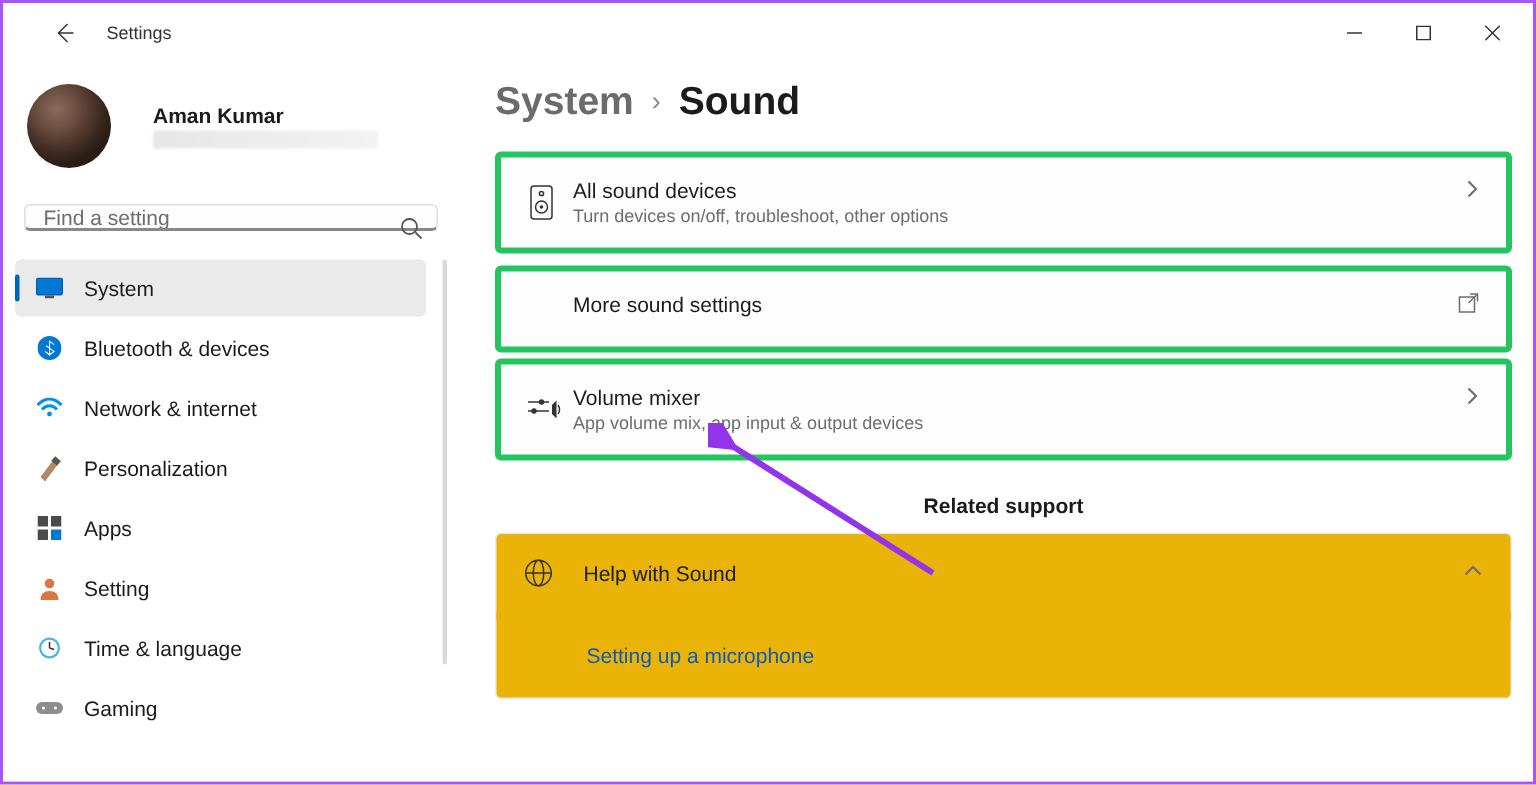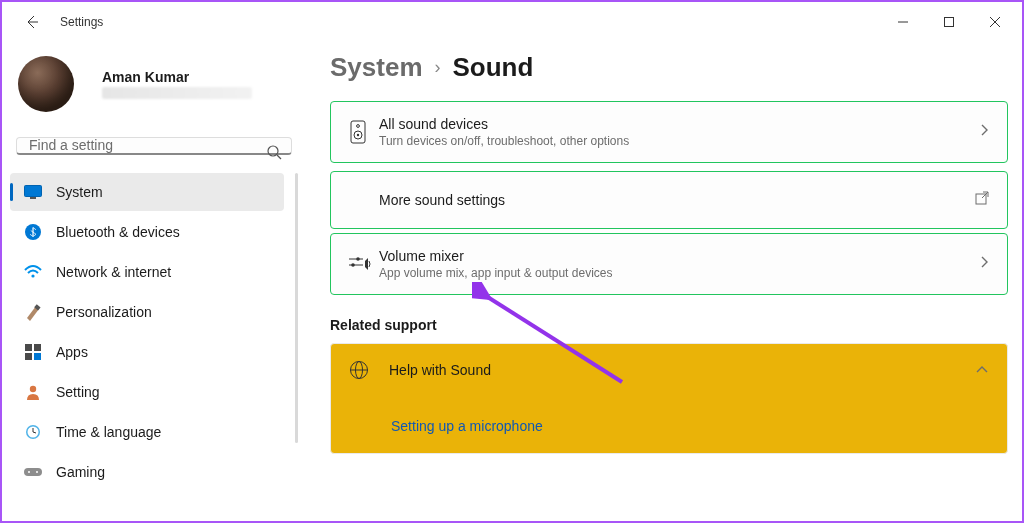--- a/index.html
+++ b/index.html
@@ -1,19 +1,19 @@
 <!DOCTYPE html>
 <html><head>
 <meta charset="utf-8">
 <style>
   * { box-sizing: border-box; margin: 0; padding: 0; font-family: "Segoe UI", -apple-system, sans-serif; }
   body { background: #fff; width: 1024px; height: 523px; overflow: hidden; border: 2px solid #a855f7; position: relative; }
   
   
-  .titlebar { height: 40px; display: flex; align-items: center; padding: 0 4px; }
+  .titlebar { height: 40px; display: flex; align-items: center; padding: 0 4px; margin-left: 11px; }
   .titlebar-left { display: flex; align-items: center; gap: 16px; padding-left: 14px; }
   .back-btn { width: 24px; height: 24px; display: flex; align-items: center; justify-content: center; color: #555; cursor: default; }
   .title-text { font-size: 12px; color: #333; }
   .titlebar-right { margin-left: auto; display: flex; }
   .win-btn { width: 46px; height: 30px; display: flex; align-items: center; justify-content: center; color: #333; font-size: 10px; }
   
   
   .layout { display: flex; height: calc(100% - 40px); }
   
   
@@ -37,28 +37,28 @@
   .nav-icon { width: 18px; height:18px; display:flex; align-items:center; justify-content:center; }
   
   
   .main { flex:1; padding: 10px 14px 0 28px; background:#fff; overflow:hidden; }
   .breadcrumb { display:flex; align-items:center; gap: 12px; margin-bottom: 18px; }
   .bc-parent { font-size: 26px; font-weight:600; color:#6b6b6b; }
   .bc-sep { font-size: 18px; color:#888; }
   .bc-current { font-size: 26px; font-weight:700; color:#1b1b1b; }
   
   .card-stack { display:flex; flex-direction:column; gap:4px; margin-bottom: 22px; }
-  .card { background:#fdfdfd; border:1px solid #22c55e; border-radius:4px; display:flex; align-items:center; padding: 14px 18px; min-height:58px; }
+  .card { background:#fdfdfd; border:4px solid #22c55e; border-radius:4px; display:flex; padding: 14px 18px; min-height:58px; }
   .card-icon { width: 30px; display:flex; align-items:center; justify-content:flex-start; color:#333; }
   .card-body { flex:1; display:flex; flex-direction:column; }
   .card-title { font-size: 14px; color:#1b1b1b; }
   .card-sub { font-size: 12px; color:#6d6d6d; margin-top:2px; }
   .card-chev { color:#6d6d6d; }
   
-  .section-label { font-size: 14px; font-weight:600; color:#1b1b1b; margin-bottom: 10px; }
+  .section-label { font-size: 14px; font-weight:600; color:#1b1b1b; margin-bottom: 10px; text-align: center; }
   
   .help-card { background:#eab308; border:1px solid #eaeaea; border-radius:4px; }
   .help-head { display:flex; align-items:center; padding: 16px 18px; }
   .help-link-row { padding: 16px 18px 18px 60px; border-top:5px solid #eab308; }
   .help-link { color:#1058b3; font-size:14px; }
   
   
   .arrow-svg { position:absolute; left: 470px; top: 280px; pointer-events:none; }
 </style>
 </head>

